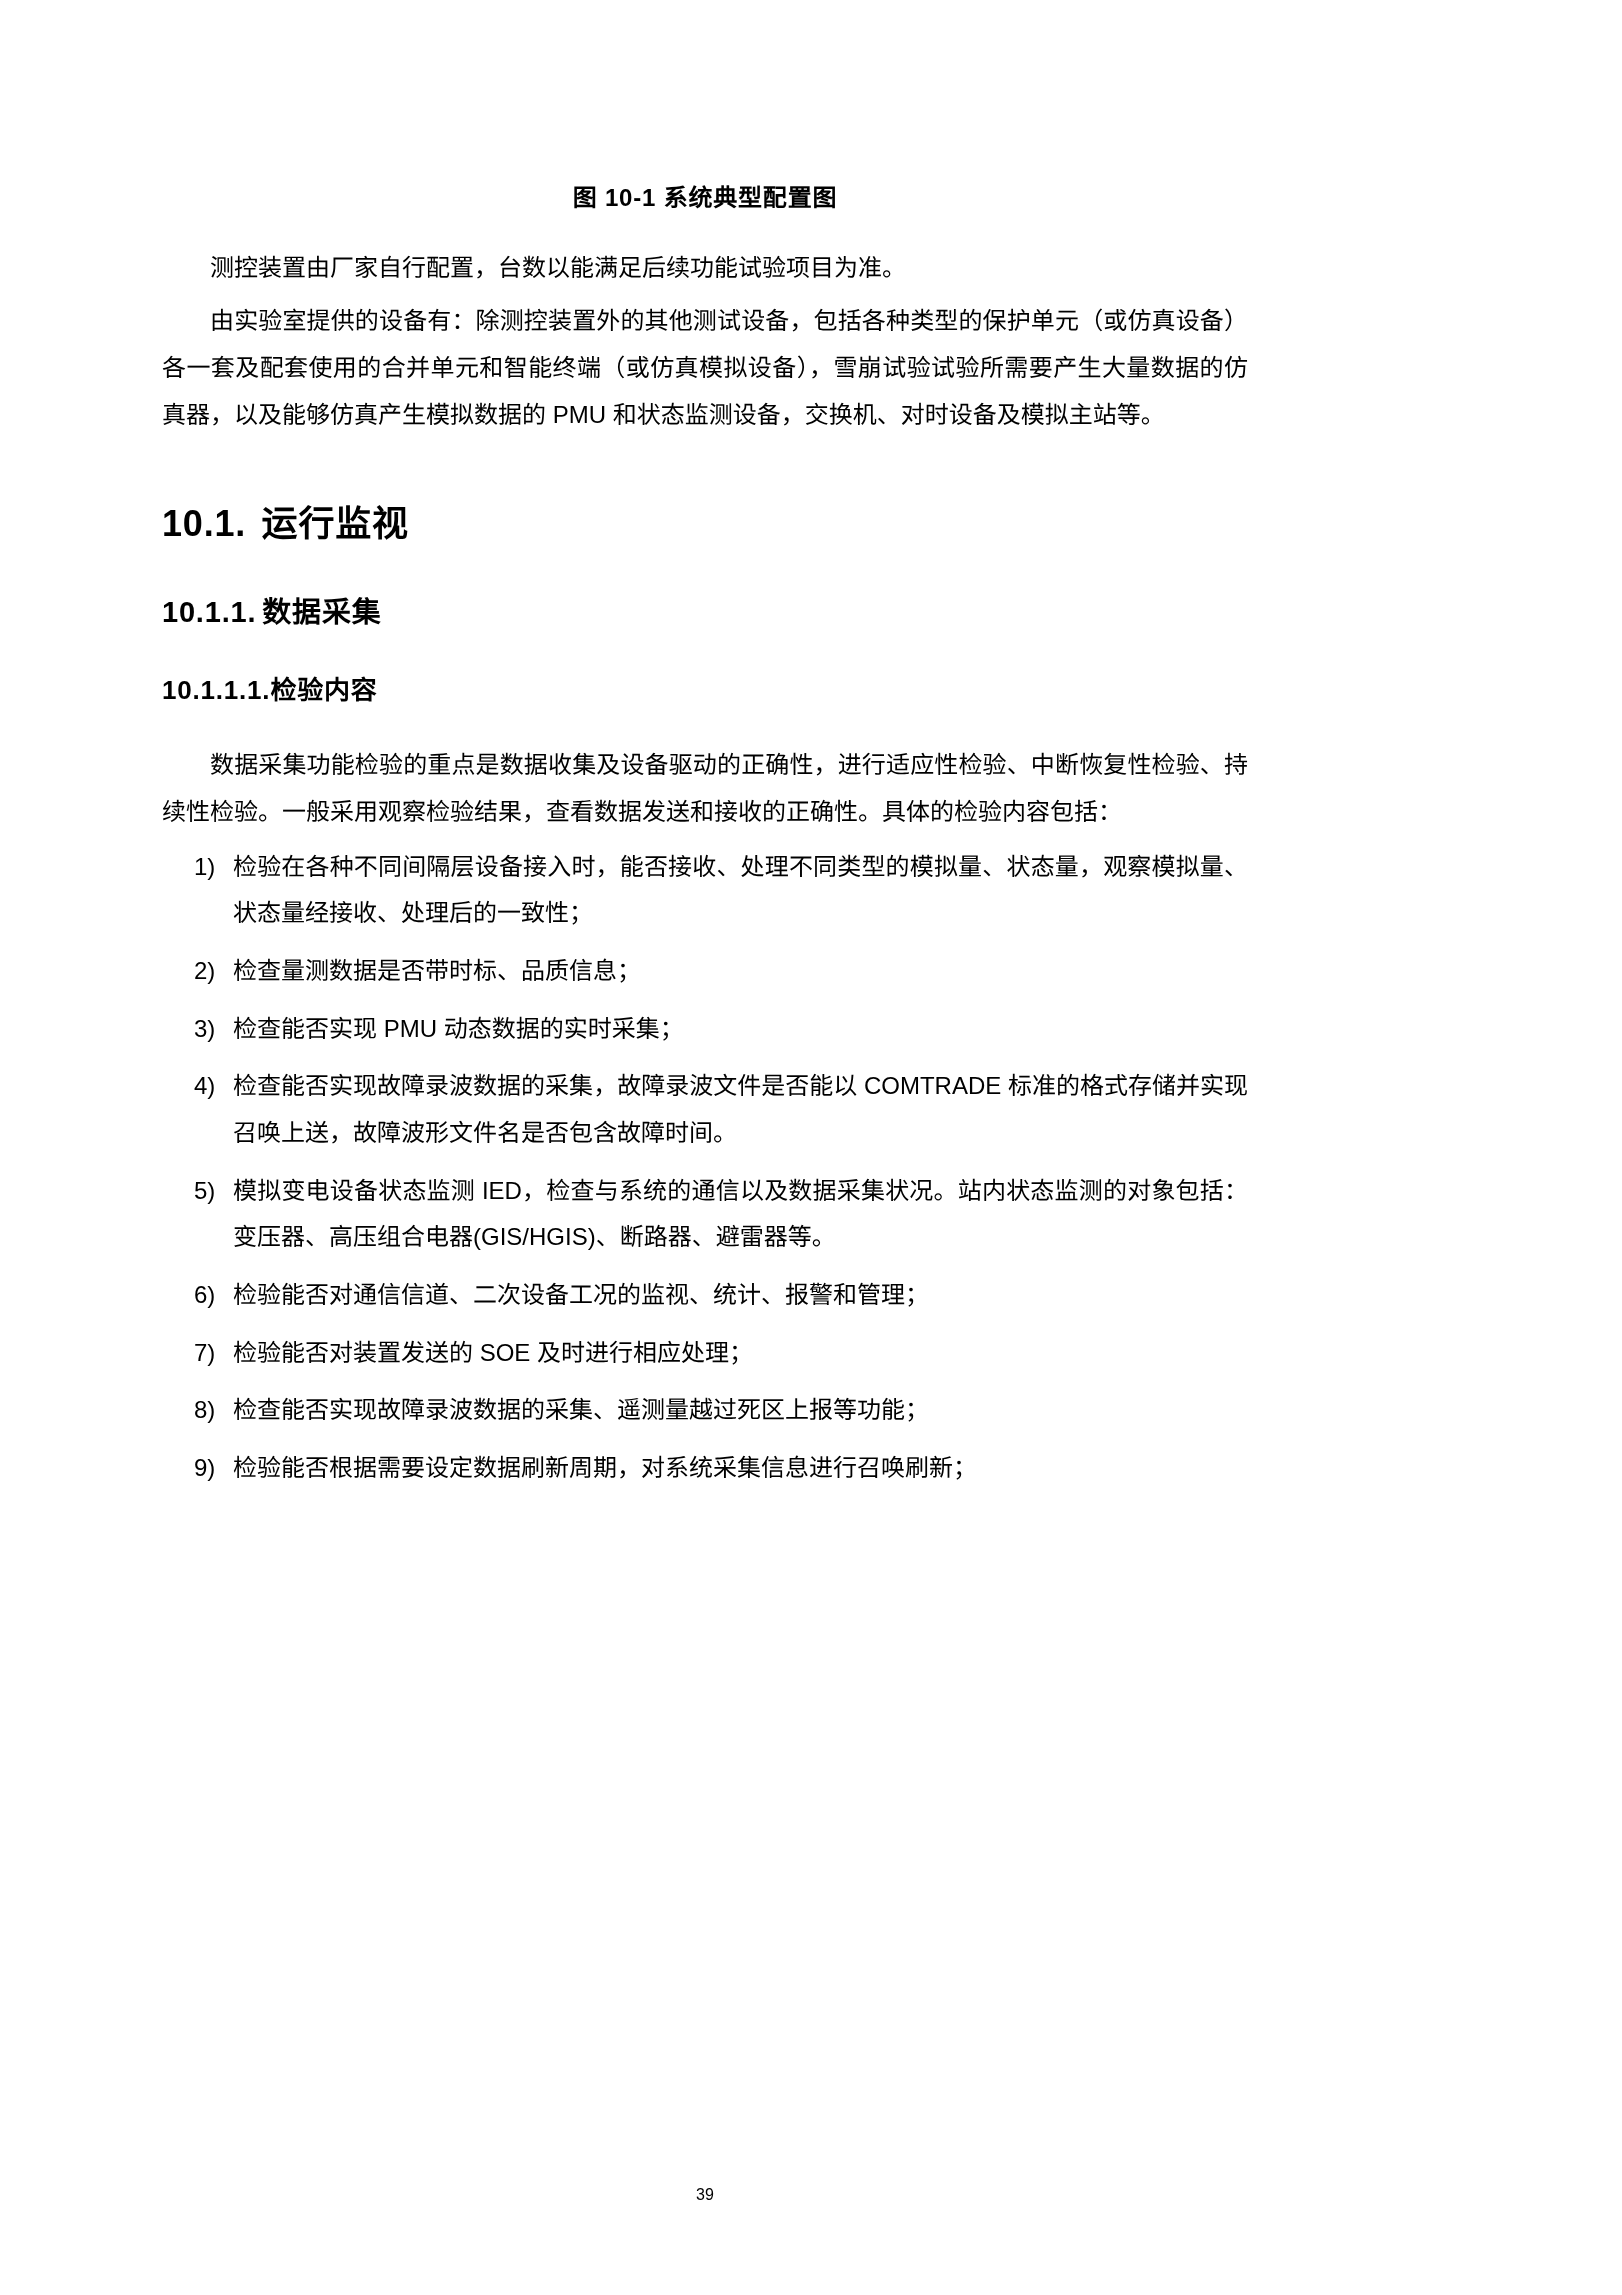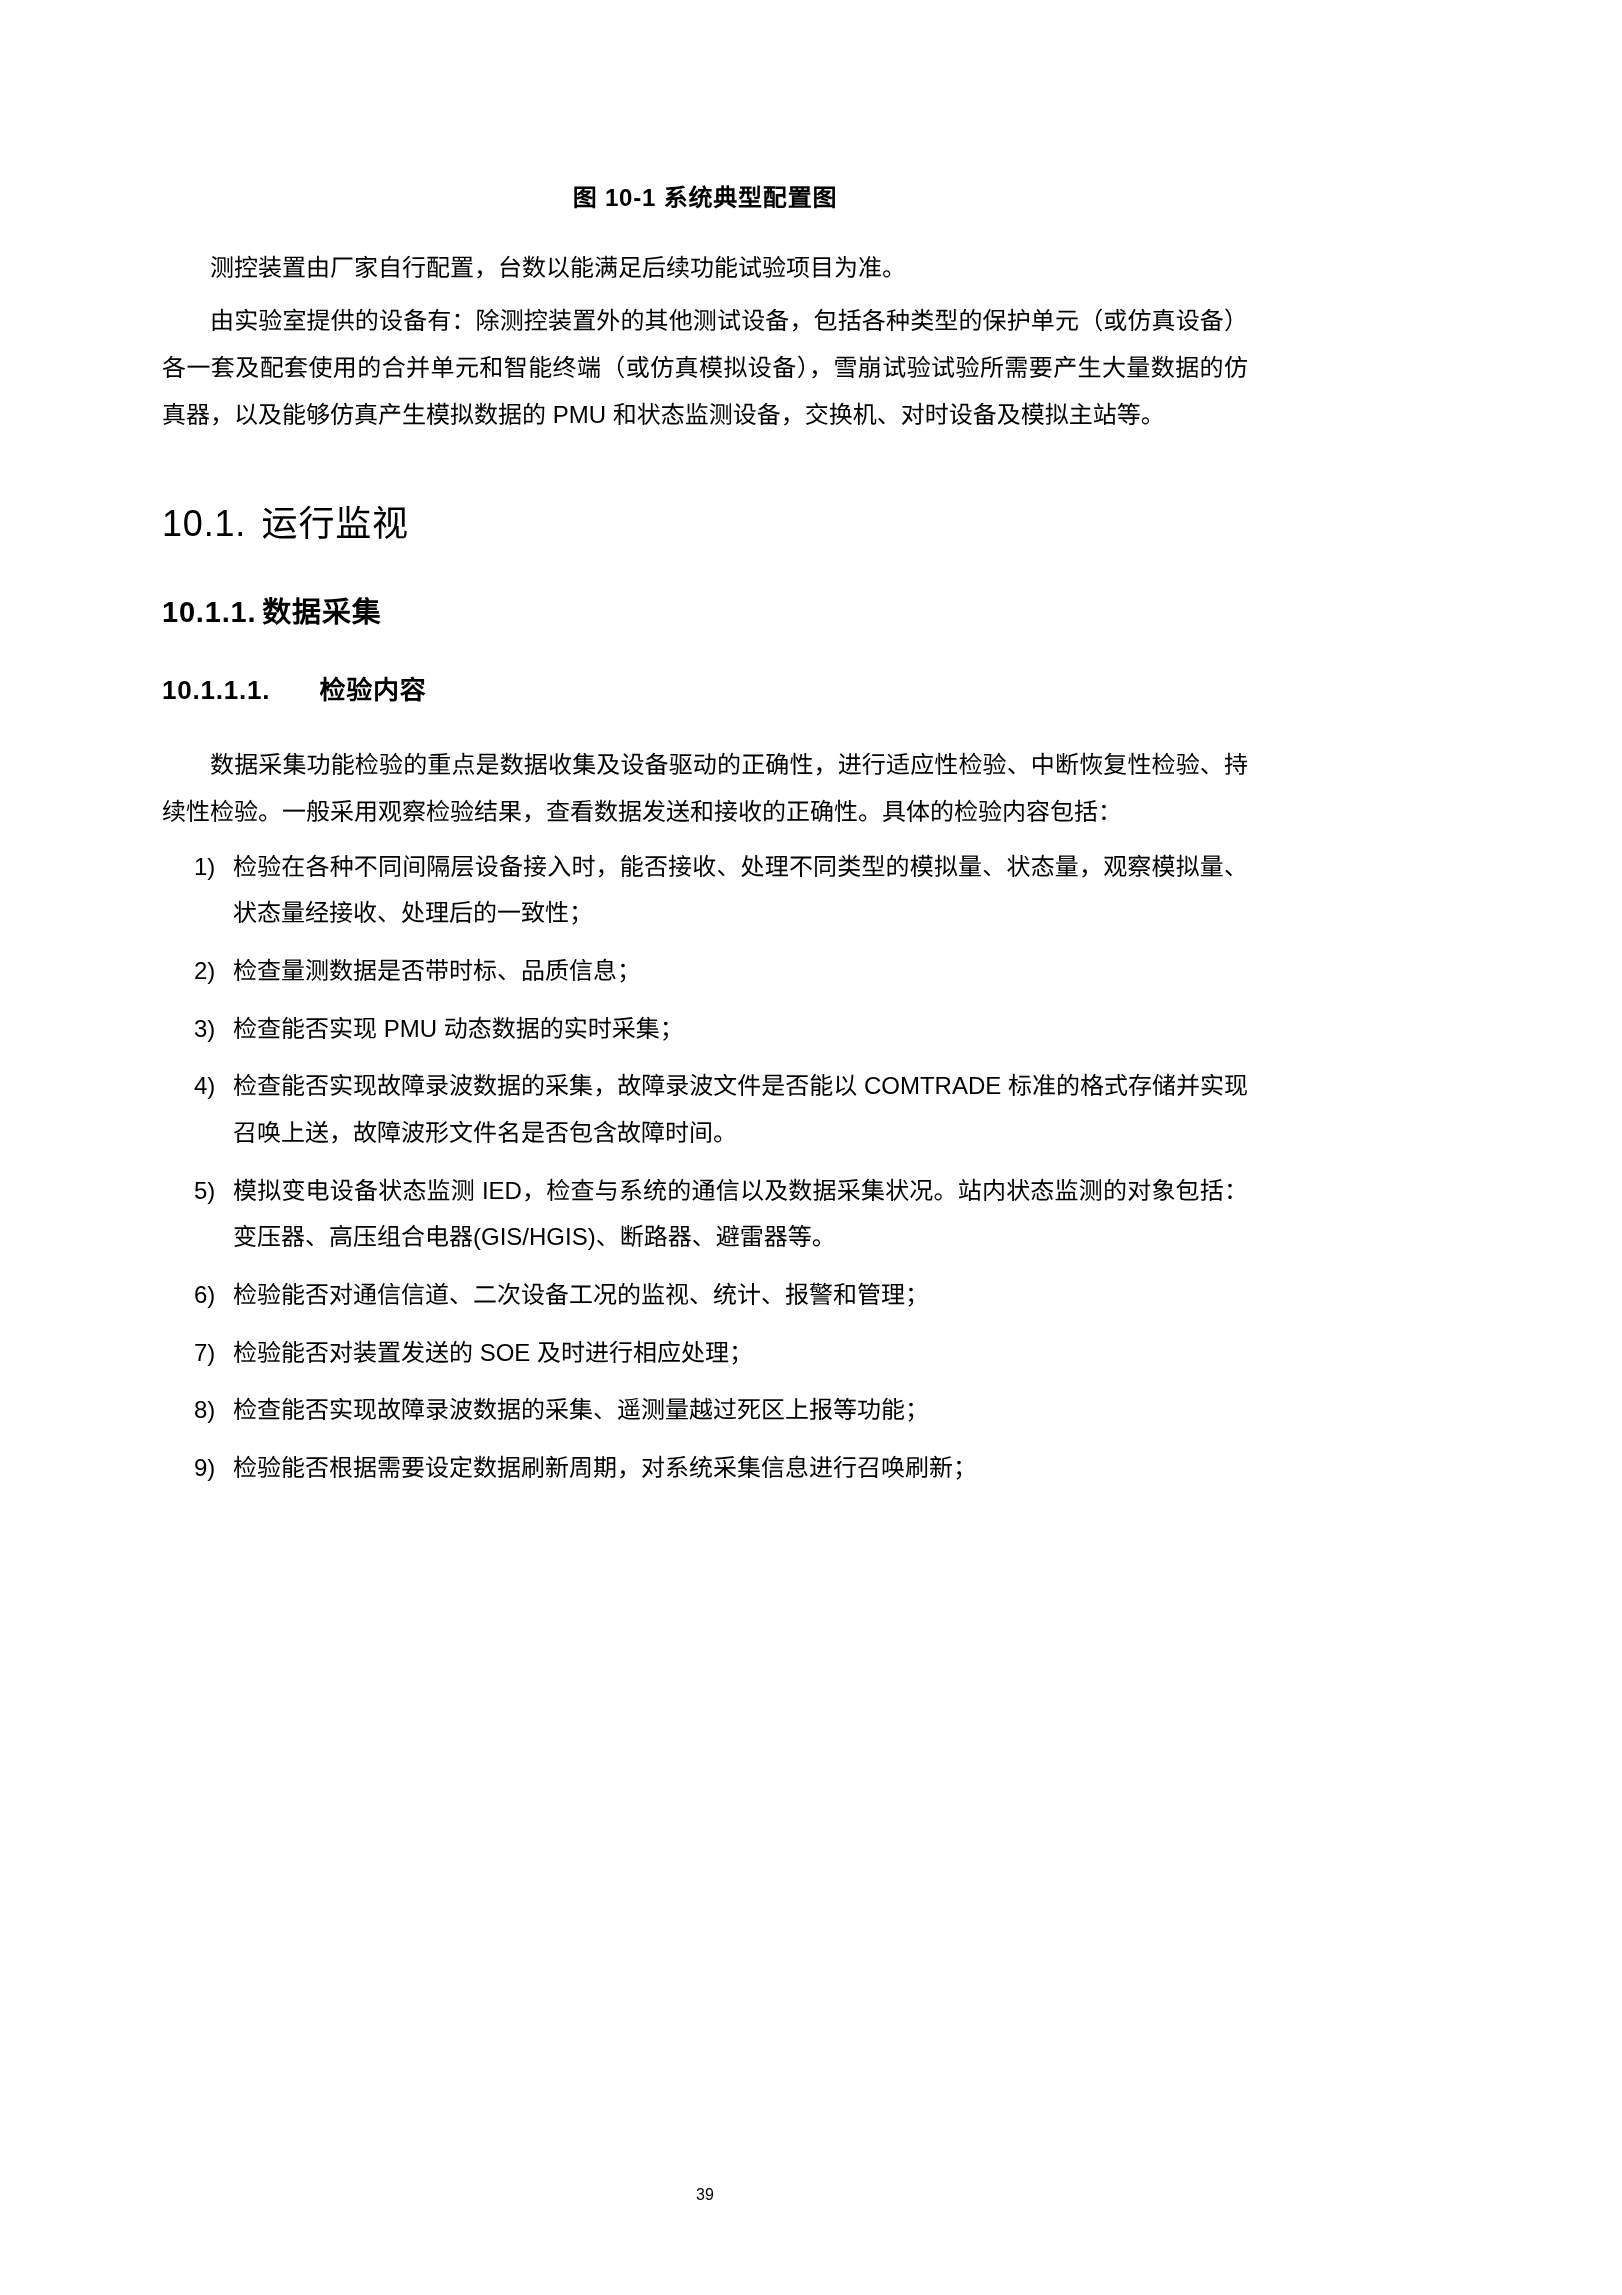--- a/index.html
+++ b/index.html
@@ -34,41 +34,41 @@
     font-size: 24px;
     line-height: 1.95;
     margin: 0 0 6.2px 0;
     text-align: justify;
     text-justify: inter-ideograph;
     text-indent: 48px;
   }
 
   h1.h-lvl1 {
     font-size: 36px;
-    font-weight: normal;
+    font-weight: bold;
     margin: 56px 0 42px 0;
     letter-spacing: 0.8px;
   }
   h1.h-lvl1 .num { margin-right: 15.5px; }
 
   h2.h-lvl2 {
     font-size: 29px;
     font-weight: bold;
     margin: 42px 0 39px 0;
     letter-spacing: 0.8px;
   }
   h2.h-lvl2 .num { margin-right: 6px; }
 
   h3.h-lvl3 {
     font-size: 26px;
     font-weight: bold;
     margin: 37px 0 36px 0;
     letter-spacing: 0.8px;
   }
-  h3.h-lvl3 .num { margin-right: 49px; }
+  h3.h-lvl3 .num { }
 
   ol.numlist {
     list-style: none;
     margin: 7.7px 0 0 0;
     padding: 0;
   }
   ol.numlist > li {
     display: flex;
     align-items: flex-start;
     font-size: 24px;

